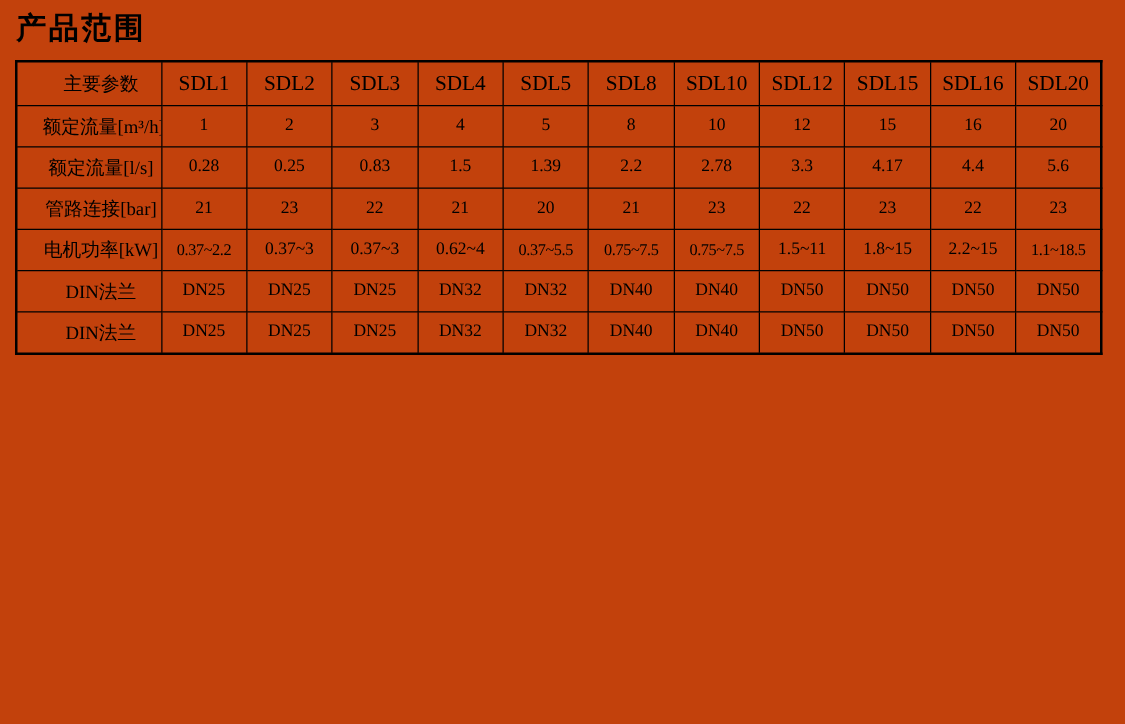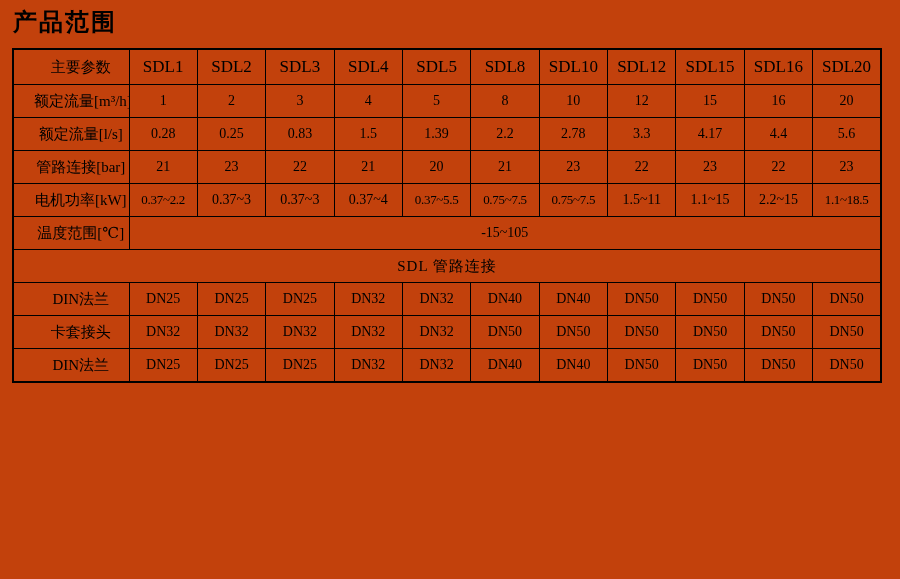--- a/index.html
+++ b/index.html
@@ -144,59 +144,38 @@
           <td>22</td>
           <td>23</td>
           <td>22</td>
           <td>23</td>
         </tr>
         <tr>
           <td class="lbl">电机功率[kW]</td>
           <td class="tight">0.37~2.2</td>
           <td>0.37~3</td>
           <td>0.37~3</td>
-          <td>0.37~4</td>
+          <td>0.62~4</td>
           <td class="tight">0.37~5.5</td>
           <td class="tight">0.75~7.5</td>
           <td class="tight">0.75~7.5</td>
           <td>1.5~11</td>
-          <td>1.1~15</td>
+          <td>1.8~15</td>
           <td>2.2~15</td>
           <td class="tight">1.1~18.5</td>
-        </tr>
-        <tr>
-          <td class="lbl">温度范围[℃]</td>
-          <td colspan="11">-15~105</td>
-        </tr>
-        <tr>
-          <td colspan="12" class="band">SDL 管路连接</td>
         </tr>
         <tr>
           <td class="lbl">DIN法兰</td>
           <td>DN25</td>
           <td>DN25</td>
           <td>DN25</td>
           <td>DN32</td>
           <td>DN32</td>
           <td>DN40</td>
           <td>DN40</td>
-          <td>DN50</td>
-          <td>DN50</td>
-          <td>DN50</td>
-          <td>DN50</td>
-        </tr>
-        <tr>
-          <td class="lbl">卡套接头</td>
-          <td>DN32</td>
-          <td>DN32</td>
-          <td>DN32</td>
-          <td>DN32</td>
-          <td>DN32</td>
-          <td>DN50</td>
-          <td>DN50</td>
           <td>DN50</td>
           <td>DN50</td>
           <td>DN50</td>
           <td>DN50</td>
         </tr>
         <tr>
           <td class="lbl">DIN法兰</td>
           <td>DN25</td>
           <td>DN25</td>
           <td>DN25</td>

